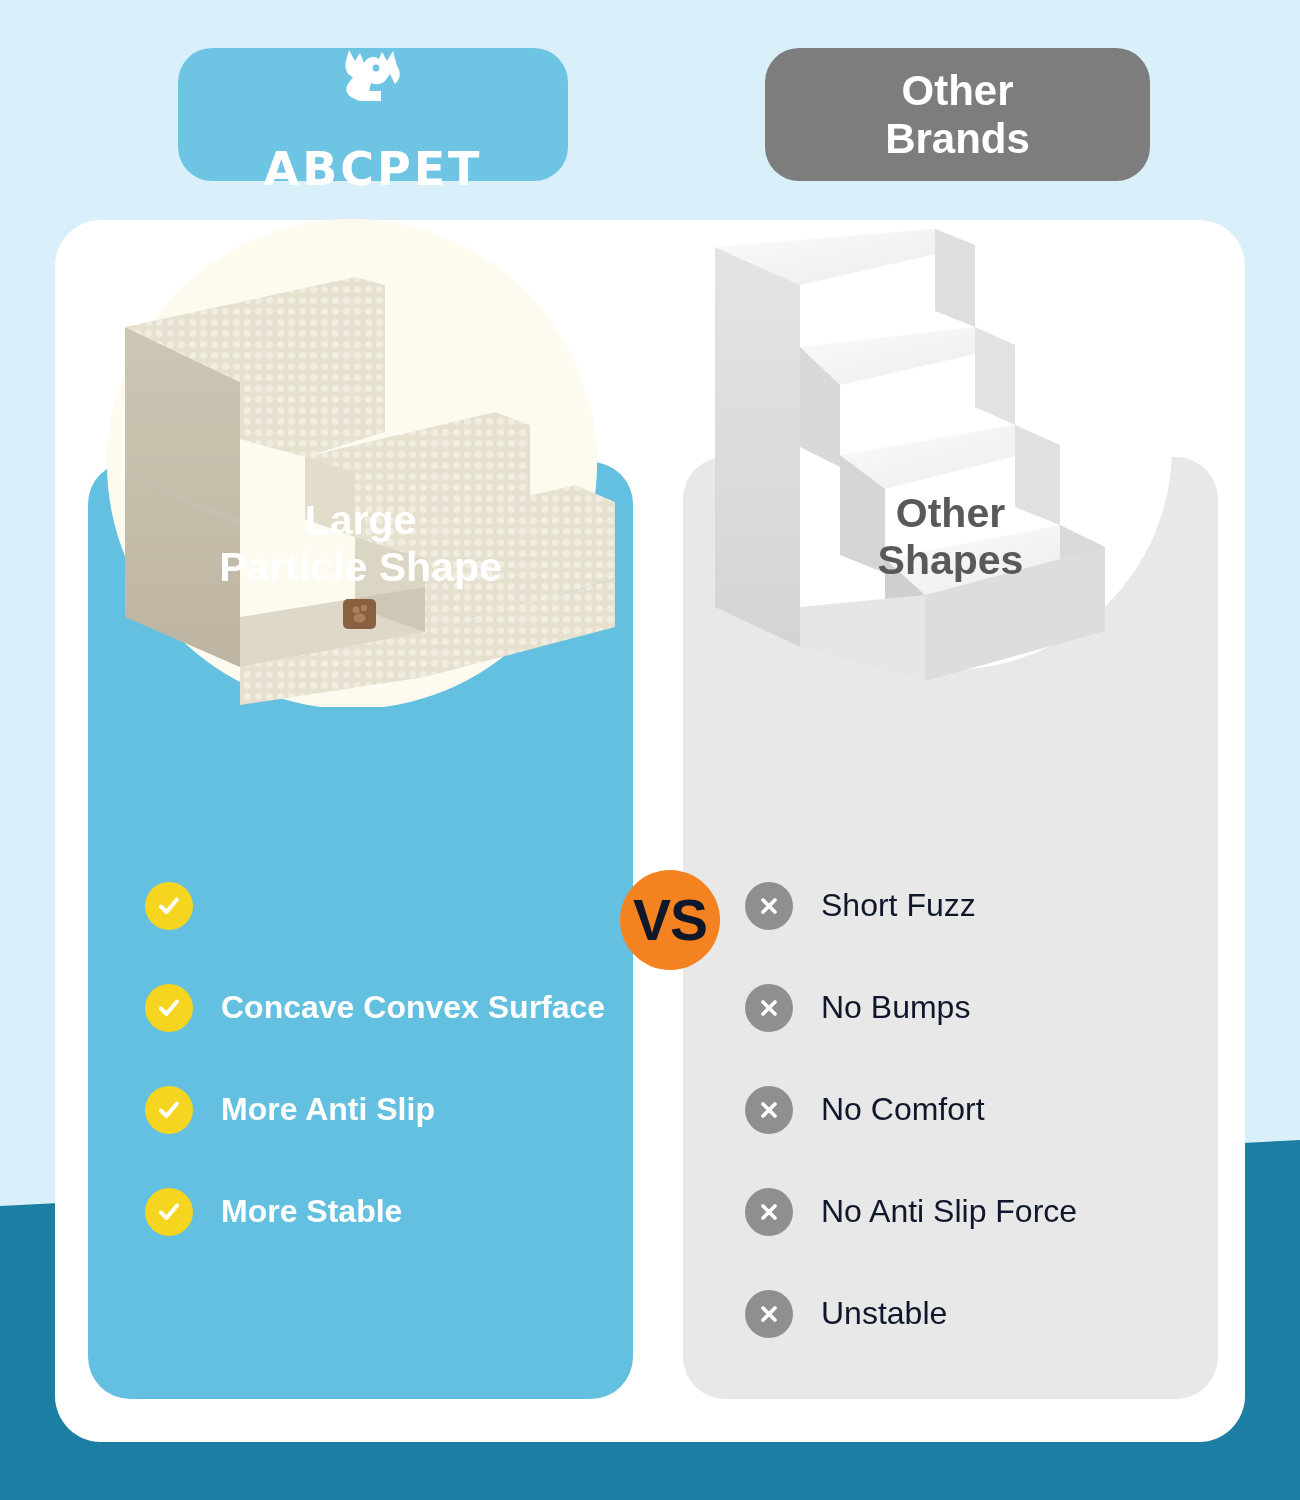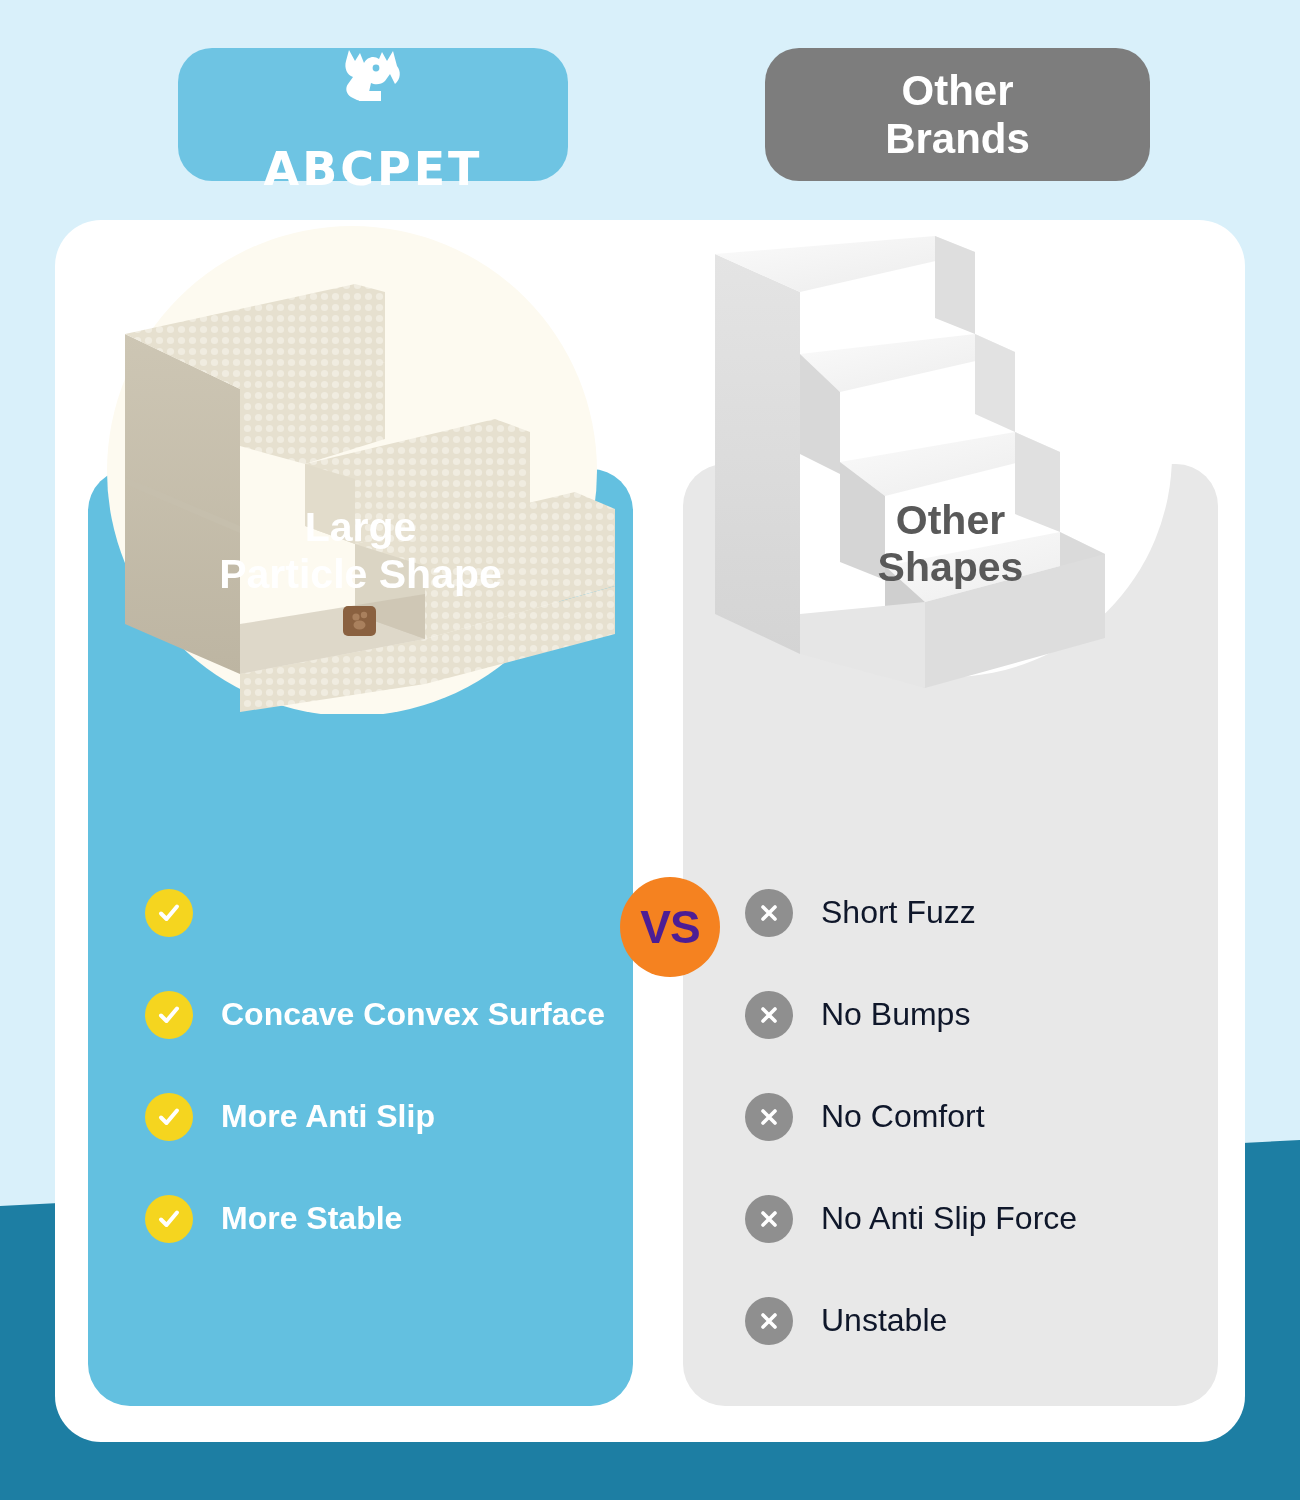--- a/index.html
+++ b/index.html
@@ -97,21 +97,21 @@
     height: 1222px;
     background: #ffffff;
     border-radius: 46px;
     z-index: 2;
   }
 
   
   .cols {
     position: absolute;
     left: 55px;
-    top: 214px;
+    top: 207px;
     width: 1190px;
     height: 1222px;
     z-index: 3;
   }
 
   
   .product-stage {
     position: absolute;
     top: 0;
     overflow: hidden;
@@ -232,22 +232,22 @@
     width: 100px;
     height: 100px;
     border-radius: 50%;
     background: #f58220;
     display: flex;
     align-items: center;
     justify-content: center;
     z-index: 9;
   }
   .vs-text {
-    color: #4c1d95;
-    font-size: 46px;
+    color: #0f172a;
+    font-size: 57px;
     font-weight: 700;
     letter-spacing: -1px;
     line-height: 1;
   }
 
   
   .prod-svg { position: absolute; left: 0; top: 0; }
 </style>
 </head>
 <body>

